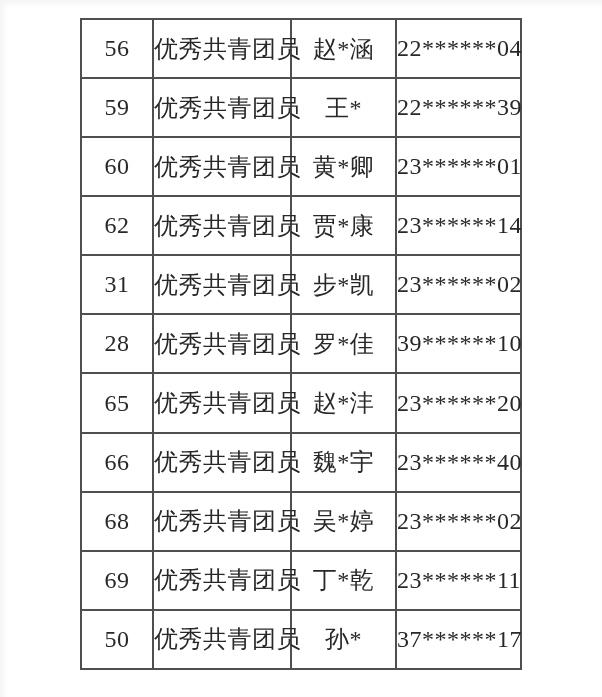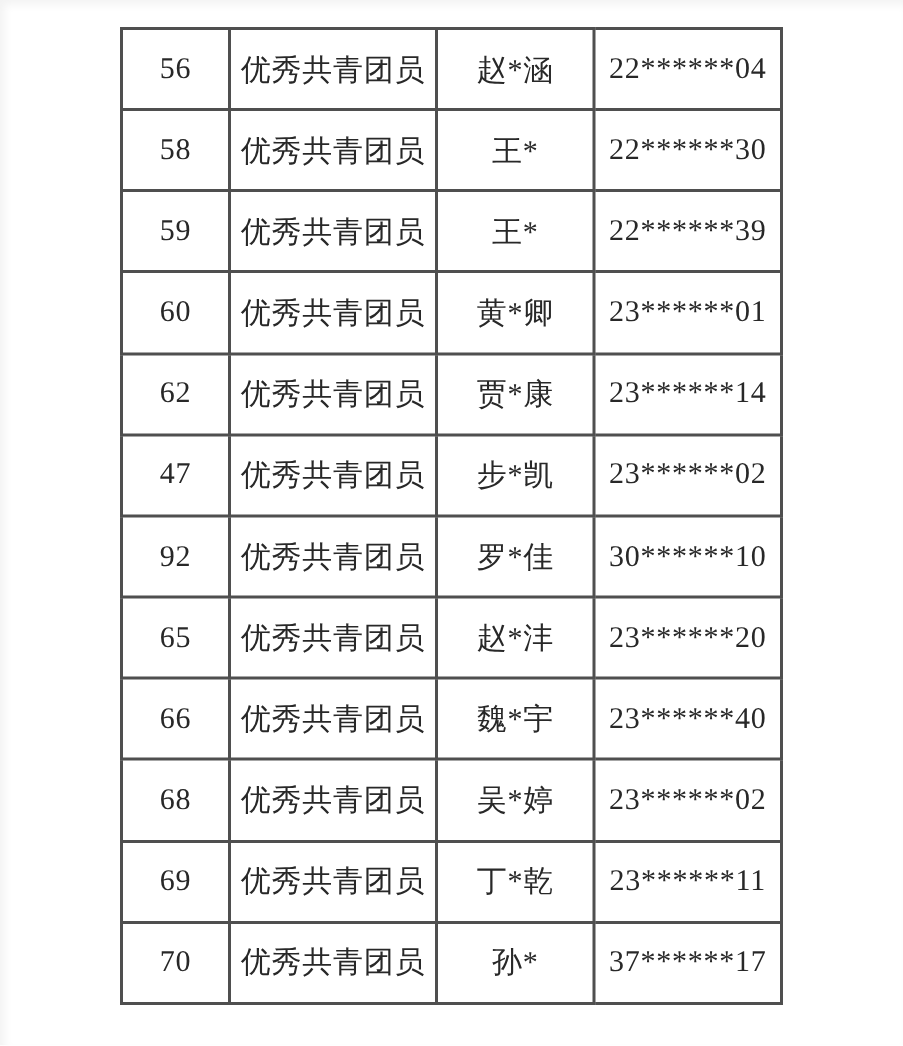--- a/index.html
+++ b/index.html
@@ -29,21 +29,21 @@
     top: 18px;
     width: 440px;
     height: 652px;
     border-collapse: collapse;
     table-layout: fixed;
   }
   table.awards td {
     border: 2px solid #4f4f4f;
     text-align: center;
     vertical-align: middle;
-    font-size: 20px;
+    font-size: 24px;
     color: #282828;
     padding: 0;
     white-space: nowrap;
     letter-spacing: 0.5px;
   }
   td.c-no   { font-variant-numeric: lining-nums; }
   td.c-id   { letter-spacing: 0.5px; margin-left: 24px; }
 </style>
 </head>
 <body>
@@ -57,54 +57,48 @@
       <col style="width:125px">
     </colgroup>
     <tbody>
       <tr>
         <td class="c-no">56</td>
         <td class="c-honor">优秀共青团员</td>
         <td class="c-name">赵*涵</td>
         <td class="c-id">22******04</td>
       </tr>
       <tr>
-        <td class="c-no">58</td>
-        <td class="c-honor">优秀共青团员</td>
-        <td class="c-name">王*</td>
-        <td class="c-id">22******30</td>
-      </tr>
-      <tr>
         <td class="c-no">59</td>
         <td class="c-honor">优秀共青团员</td>
         <td class="c-name">王*</td>
         <td class="c-id">22******39</td>
       </tr>
       <tr>
         <td class="c-no">60</td>
         <td class="c-honor">优秀共青团员</td>
         <td class="c-name">黄*卿</td>
         <td class="c-id">23******01</td>
       </tr>
       <tr>
         <td class="c-no">62</td>
         <td class="c-honor">优秀共青团员</td>
         <td class="c-name">贾*康</td>
         <td class="c-id">23******14</td>
       </tr>
       <tr>
-        <td class="c-no">47</td>
+        <td class="c-no">31</td>
         <td class="c-honor">优秀共青团员</td>
         <td class="c-name">步*凯</td>
         <td class="c-id">23******02</td>
       </tr>
       <tr>
-        <td class="c-no">92</td>
+        <td class="c-no">28</td>
         <td class="c-honor">优秀共青团员</td>
         <td class="c-name">罗*佳</td>
-        <td class="c-id">30******10</td>
+        <td class="c-id">39******10</td>
       </tr>
       <tr>
         <td class="c-no">65</td>
         <td class="c-honor">优秀共青团员</td>
         <td class="c-name">赵*沣</td>
         <td class="c-id">23******20</td>
       </tr>
       <tr>
         <td class="c-no">66</td>
         <td class="c-honor">优秀共青团员</td>
@@ -117,20 +111,20 @@
         <td class="c-name">吴*婷</td>
         <td class="c-id">23******02</td>
       </tr>
       <tr>
         <td class="c-no">69</td>
         <td class="c-honor">优秀共青团员</td>
         <td class="c-name">丁*乾</td>
         <td class="c-id">23******11</td>
       </tr>
       <tr>
-        <td class="c-no">70</td>
+        <td class="c-no">50</td>
         <td class="c-honor">优秀共青团员</td>
         <td class="c-name">孙*</td>
         <td class="c-id">37******17</td>
       </tr>
     </tbody>
   </table>
 </div>
 
 </body></html>

